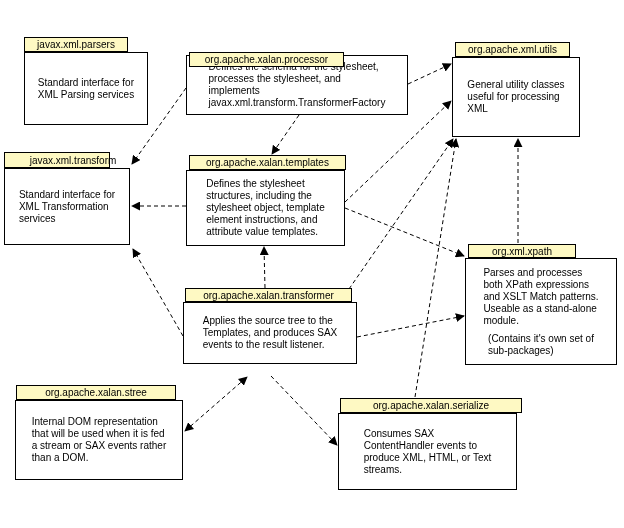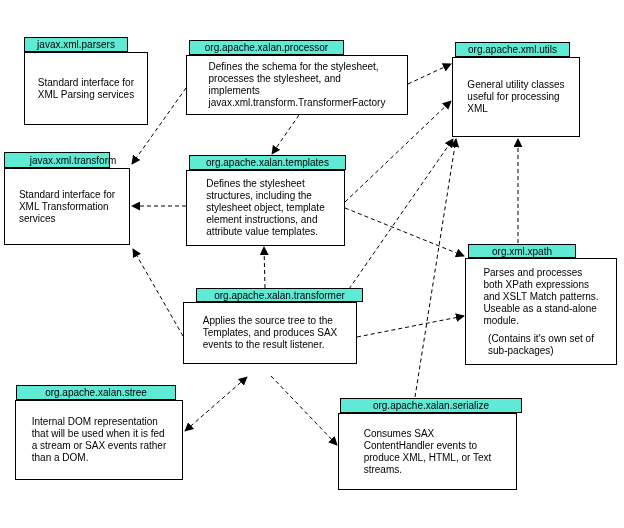--- a/index.html
+++ b/index.html
@@ -1,20 +1,20 @@
 <!DOCTYPE html>
 <html><head>
 <meta charset="utf-8">
 <style>
   html,body{margin:0;padding:0;background:#fff;}
   .canvas{position:relative;width:624px;height:528px;background:#ffffff;
           font-family:"Liberation Sans",sans-serif;color:#000;overflow:hidden;}
   svg.arrows{position:absolute;left:0;top:0;z-index:0;}
   .pkg{position:absolute;z-index:1;}
-  .tab{position:absolute;box-sizing:border-box;border:1px solid #000;background:#5eead4;
+  .tab{position:absolute;box-sizing:border-box;border:1px solid #000;background:#fef9c3;
        display:flex;align-items:center;justify-content:center;
        font-size:10px;white-space:nowrap;z-index:2;}
   .pbody{position:absolute;box-sizing:border-box;border:1px solid #000;background:#fff;
        display:flex;flex-direction:column;align-items:center;justify-content:center;
        text-align:left;font-size:10px;line-height:12px;white-space:pre-line;
        padding:2px;z-index:1;}
   .note{margin-top:6px;}
   line{stroke:#000;stroke-width:1;stroke-dasharray:4 3;}
 </style>
 </head>
@@ -44,21 +44,21 @@
     <line x1="518" y1="243" x2="518" y2="139" marker-end="url(#arr)"></line>
   </svg>
 
   <div class="pkg" style="left:24px;top:37px;">
     <div class="tab" style="left:0;top:0;width:104px;height:15px;">javax.xml.parsers</div>
     <div class="pbody" style="left:0;top:15px;width:124px;height:73px;">Standard interface for
 XML Parsing services</div>
   </div>
 
   <div class="pkg" style="left:186px;top:40px;">
-    <div class="tab" style="left:3px;top:0;width:155px;height:15px;">org.apache.xalan.processor</div>
+    <div class="tab" style="left:3px;top:12px;width:155px;height:15px;">org.apache.xalan.processor</div>
     <div class="pbody" style="left:0;top:15px;width:222px;height:60px;">Defines the schema for the stylesheet,
 processes the stylesheet, and
 implements
 javax.xml.transform.TransformerFactory</div>
   </div>
 
   <div class="pkg" style="left:452px;top:42px;">
     <div class="tab" style="left:3px;top:0;width:115px;height:15px;">org.apache.xml.utils</div>
     <div class="pbody" style="left:0;top:15px;width:128px;height:80px;">General utility classes
 useful for processing
@@ -88,21 +88,21 @@
 both XPath expressions
 and XSLT Match patterns.
 Useable as a stand-alone
 module.</div>
       <div class="note">(Contains it's own set of
 sub-packages)</div>
     </div>
   </div>
 
   <div class="pkg" style="left:183px;top:288px;">
-    <div class="tab" style="left:13px;top:0;width:167px;height:14px;">org.apache.xalan.transformer</div>
+    <div class="tab" style="left:2px;top:0;width:167px;height:14px;">org.apache.xalan.transformer</div>
     <div class="pbody" style="left:0;top:14px;width:174px;height:62px;">Applies the source tree to the
 Templates, and produces SAX
 events to the result listener.</div>
   </div>
 
   <div class="pkg" style="left:15px;top:385px;">
     <div class="tab" style="left:1px;top:0;width:160px;height:15px;">org.apache.xalan.stree</div>
     <div class="pbody" style="left:0;top:15px;width:168px;height:80px;">Internal DOM representation
 that will be used when it is fed
 a stream or SAX events rather

